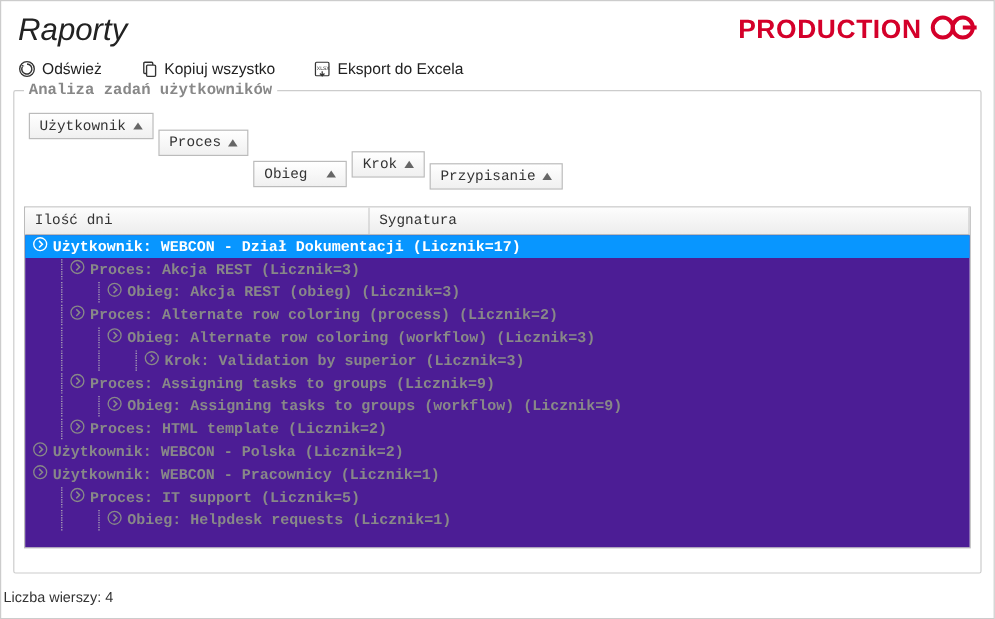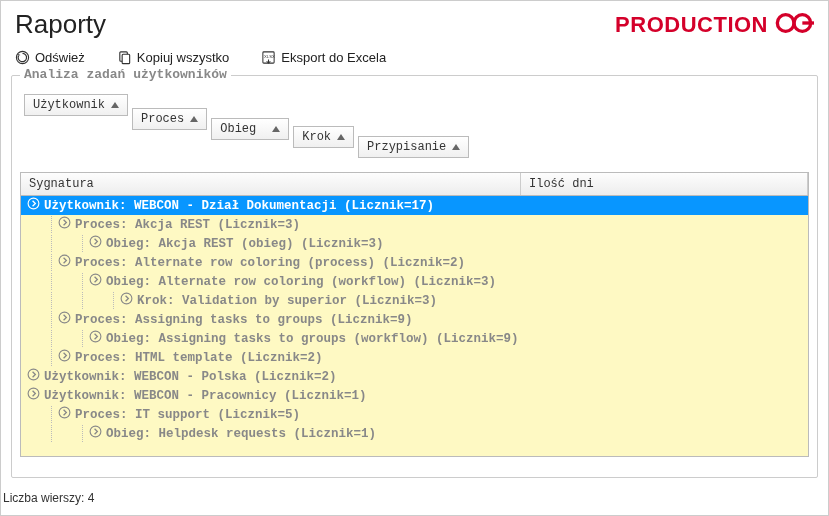--- a/index.html
+++ b/index.html
@@ -1,42 +1,42 @@
 <!DOCTYPE html>
 <html><head>
 <meta charset="utf-8">
 <style>
   * { box-sizing: border-box; margin: 0; padding: 0; }
   body { font-family: "Segoe UI", Tahoma, sans-serif; font-size: 13px; color: #333; background: #fff; width: 829px; height: 516px; border: 1px solid #ccc; position: relative; }
   .header { display: flex; justify-content: space-between; align-items: center; padding: 8px 14px 4px 14px; }
   .title-area { display: flex; align-items: baseline; gap: 6px; }
-  .page-title { font-size: 26px; font-weight: 400; color: #222; }
+  .page-title { font-size: 26px; font-weight: 400; color: #222; font-style: italic; }
   .subtitle { font-size: 14px; color: #555; }
   .brand { display: flex; align-items: center; gap: 6px; }
   .brand-text { font-size: 22px; font-weight: 600; color: #d4002a; letter-spacing: 0.5px; }
   .brand-logo svg { width: 40px; height: 26px; }
   .toolbar { display: flex; gap: 32px; padding: 6px 14px 10px 14px; align-items: center; }
   .tool-item { display: flex; align-items: center; gap: 5px; cursor: pointer; color: #222; }
   .tool-item svg { width: 15px; height: 15px; }
   .fieldset { margin: 0 10px 10px 10px; border: 1px solid #ccc; border-radius: 2px; padding: 10px 8px 20px 8px; position: relative; font-family: Liberation Mono, monospace; }
   .fieldset-legend { position: absolute; top: -9px; left: 8px; background: #fff; padding: 0 4px; color: #888; font-weight: 600; font-size: 13px; }
   .group-bar { display: flex; flex-wrap: wrap; gap: 0; padding: 8px 4px 14px 4px; align-items: flex-start; }
   .group-chip { border: 1px solid #bbb; background: linear-gradient(to bottom, #fff, #f0f0f0); padding: 3px 8px; display: flex; align-items: center; gap: 6px; cursor: pointer; font-size: 12px; color: #333; }
   .group-chip .tri { width: 0; height: 0; border-left: 4px solid transparent; border-right: 4px solid transparent; border-bottom: 6px solid #666; }
   .gc0 { margin-left: 0; margin-top: 0; }
   .gc1 { margin-left: 4px; margin-top: 14px; }
-  .gc2 { margin-left: 4px; margin-top: 24px; gap: 16px; }
+  .gc2 { margin-left: 4px; margin-top: 40px; gap: 16px; }
   .gc3 { margin-left: 4px; margin-top: 32px; }
   .gc4 { margin-left: 4px; margin-top: 42px; }
   .grid { border: 1px solid #bbb; }
   .grid-header { display: flex; background: linear-gradient(to bottom, #fdfdfd, #ededed); border-bottom: 1px solid #bbb; }
   .gh-col { padding: 4px 8px; font-size: 12px; color: #333; border-right: 1px solid #ccc; }
   .gh-sig { flex: 0 0 500px; }
   .gh-days { flex: 1; }
-  .grid-body { background: #fef9c3; min-height: 260px; }
+  .grid-body { background: #4c1d95; min-height: 260px; }
   .row { display: flex; align-items: center; padding: 1px 6px; font-weight: 600; color: #888; font-size: 12.5px; gap: 4px; }
   .row.selected { background: #0896ff; color: #fff; }
   .row svg { width: 13px; height: 13px; flex-shrink: 0; }
   .row .pad1 { width: 20px; }
   .vline { border-left: 1px dotted #bbb; height: 17px; margin-right: 2px; }
   .footer { position: absolute; bottom: 10px; left: 2px; font-size: 12px; color: #333; }
 </style>
 </head>
 <body>
 
@@ -103,22 +103,22 @@
         <span class="tri"></span>
       </div>
     <div class="group-chip gc4">
         <span>Przypisanie</span>
         <span class="tri"></span>
       </div>
   </div>
 
   <div class="grid">
     <div class="grid-header">
+      <div class="gh-col gh-days">Ilość dni</div>
       <div class="gh-col gh-sig">Sygnatura</div>
-      <div class="gh-col gh-days">Ilość dni</div>
     </div>
     <div class="grid-body" id="grid-body">
         <div class="row selected">
           <span><svg viewBox="0 0 14 14">
               <circle cx="7" cy="7" r="5.8" fill="none" stroke="#fff" stroke-width="1.2"></circle>
               <path d="M6 4 L9 7 L6 10" fill="none" stroke="#fff" stroke-width="1.4"></path>
             </svg></span>
           <span>Użytkownik: WEBCON - Dział Dokumentacji (Licznik=17)</span>
         </div>
         <div class="row">

